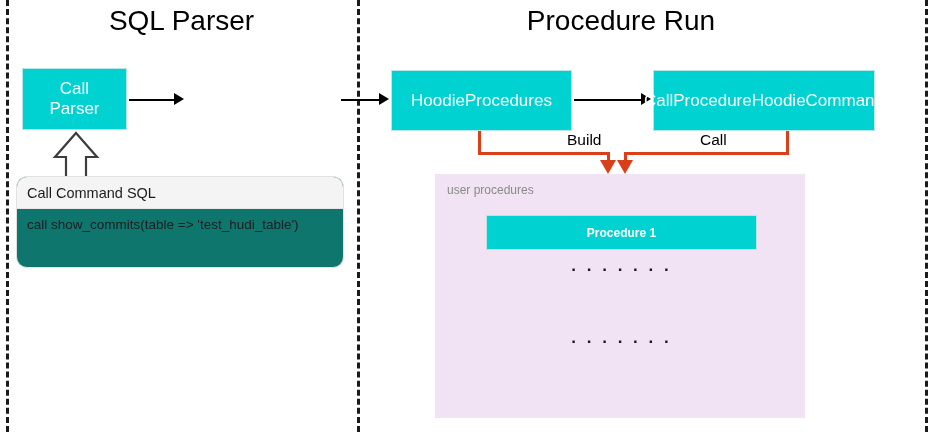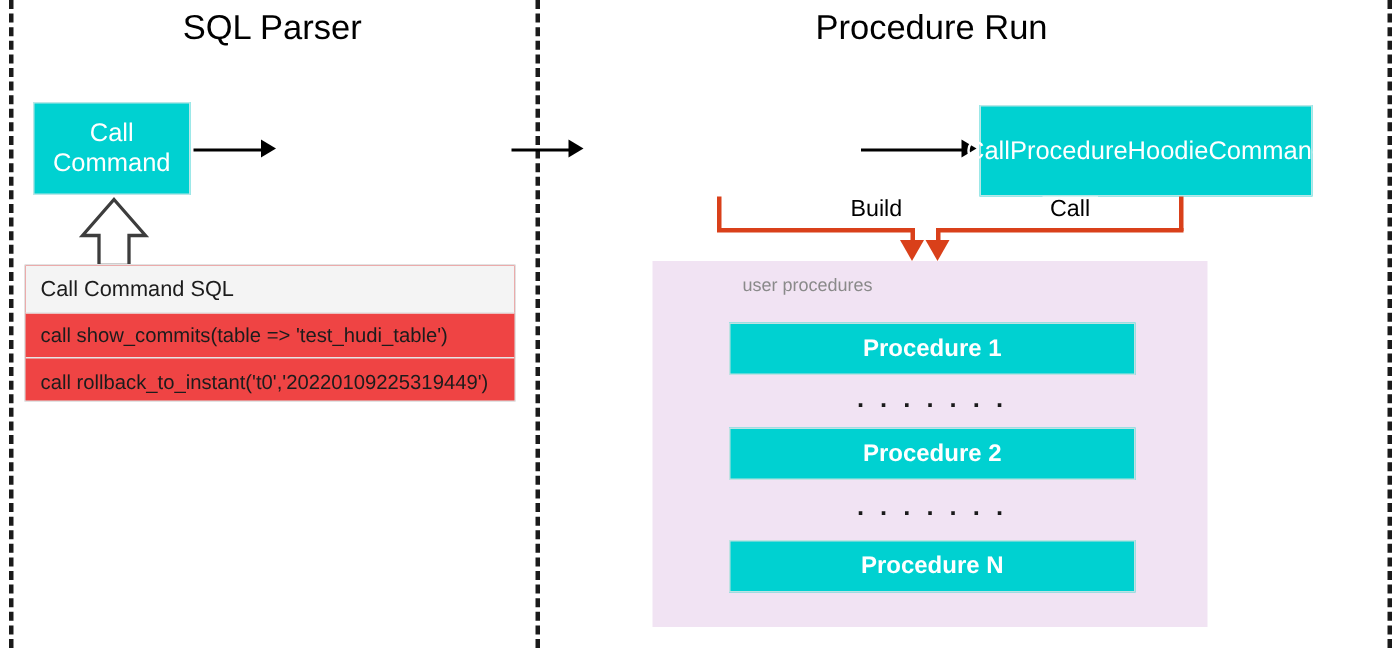--- a/index.html
+++ b/index.html
@@ -20,21 +20,21 @@
     position:absolute;
     top:0;
     width:0;
     height:432px;
     border-left:3px dashed #1a1a1a;
   }
 
   
   .section-title{
     position:absolute;
-    font-size:23px;
+    font-size:28px;
     color:#000000;
     white-space:nowrap;
     text-align:center;
     font-weight:400;
   }
 
   
   .tealbox{
     position:absolute;
     background:#00D1D1;
@@ -67,23 +67,23 @@
 
   
   .hollow-arrow{
     position:absolute;
   }
 
   
   .sqltable{
     position:absolute;
     box-sizing:border-box;
-    background:#ef4444;
+    background:#0f766e;
     border:1px solid #e2e2e2;
-    border-radius:1px;
+    border-radius:11px;
     overflow:hidden;
   }
   .sqlrow{
     box-sizing:border-box;
     border-bottom:1px solid #e6e6e6;
     padding:0 10px;
     display:flex;
     align-items:center;
     font-size:13.5px;
     color:#1c1c1c;
@@ -135,21 +135,21 @@
   }
   .procbox{
     position:absolute;
     background:#00D1D1;
     border:1px solid #bfe2e2;
     box-sizing:border-box;
     display:flex;
     align-items:center;
     justify-content:center;
     color:#ffffff;
-    font-size:16px;
+    font-size:12px;
     font-weight:700;
   }
   .dots{
     position:absolute;
     font-size:17px;
     letter-spacing:3px;
     color:#1a1a1a;
     font-weight:700;
     white-space:nowrap;
     text-align:center;
@@ -162,76 +162,72 @@
 
   <div class="vdash" style="left:6px;"></div>
   <div class="vdash" style="left:357px;"></div>
   <div class="vdash" style="left:925px;"></div>
 
   <div class="section-title" style="left:6px;top:5px;width:351px;">SQL Parser</div>
   <div class="section-title" style="left:337px;top:5px;width:568px;">Procedure Run</div>
 
   <div class="tealbox two-line" style="left:22px;top:68px;width:105px;height:62px;">
     <span>Call</span>
-    <span>Command</span>
+    <span>Parser</span>
   </div>
 
   <div class="arrow-line" style="left:129px;top:99px;width:46px;"></div>
   <div class="arrow-head" style="left:174px;top:93px;"></div>
 
 
   <div class="arrow-line" style="left:341px;top:99px;width:39px;"></div>
   <div class="arrow-head" style="left:379px;top:93px;"></div>
 
+  <div class="tealbox" style="left:391px;top:70px;width:181px;height:61px;">
+    <span>HoodieProcedures</span>
+  </div>
 
   <div class="arrow-line" style="left:574px;top:99px;width:68px;"></div>
   <div class="arrow-head" style="left:641px;top:93px;"></div>
 
   <div class="tealbox" style="left:653px;top:70px;width:222px;height:61px;">
     <span>CallProcedureHoodieCommand</span>
   </div>
 
   <div class="hollow-arrow" style="left:52px;top:131px;width:48px;height:47px;">
     <svg width="48" height="47" viewBox="0 0 48 47">
       <polygon points="24,2 45,26 34,26 34,46 14,46 14,26 3,26" fill="#ffffff" stroke="#3d3d3d" stroke-width="2.2" stroke-linejoin="miter"></polygon>
     </svg>
   </div>
 
   <div class="sqltable" style="left:16px;top:176px;width:328px;height:92px;">
     <div class="sqlrow header" style="height:32px;">Call Command SQL</div>
     <div class="sqlrow" style="height:30px;">call show_commits(table =&gt; 'test_hudi_table')</div>
-    <div class="sqlrow" style="height:30px;">call rollback_to_instant('t0','20220109225319449')</div>
   </div>
 
   <div class="orange-v" style="left:478px;top:131px;height:23px;"></div>
   <div class="orange-h" style="left:478px;top:152px;width:130px;"></div>
   <div class="orange-v" style="left:607px;top:152px;height:14px;"></div>
   <div class="orange-head" style="left:600px;top:160px;"></div>
 
   <div class="orange-v" style="left:786px;top:131px;height:23px;"></div>
   <div class="orange-h" style="left:624px;top:152px;width:165px;"></div>
   <div class="orange-v" style="left:624px;top:152px;height:14px;"></div>
   <div class="orange-head" style="left:617px;top:160px;"></div>
 
   <div class="conn-label" style="left:548px;top:131px;margin-left:14px;">Build</div>
   <div class="conn-label" style="left:695px;top:131px;">Call</div>
 
   <div class="purple-panel" style="left:435px;top:174px;width:370px;height:244px;"></div>
 
-  <div class="panel-caption" style="left:447px;top:183px;margin-left:48px;">user procedures</div>
+  <div class="panel-caption" style="left:447px;top:183px;">user procedures</div>
 
   <div class="procbox" style="left:486px;top:215px;width:271px;height:35px;">
     <span>Procedure 1</span>
   </div>
 
   <div class="dots" style="left:486px;top:256px;width:271px;">. . . . . . .</div>
 
-  <div class="procbox" style="left:486px;top:285px;width:271px;height:35px;">
-    <span>Procedure 2</span>
-  </div>
 
   <div class="dots" style="left:486px;top:328px;width:271px;">. . . . . . .</div>
 
-  <div class="procbox" style="left:486px;top:360px;width:271px;height:35px;">
-    <span>Procedure N</span>
-  </div>
 
 </div>
 
 </body></html>

